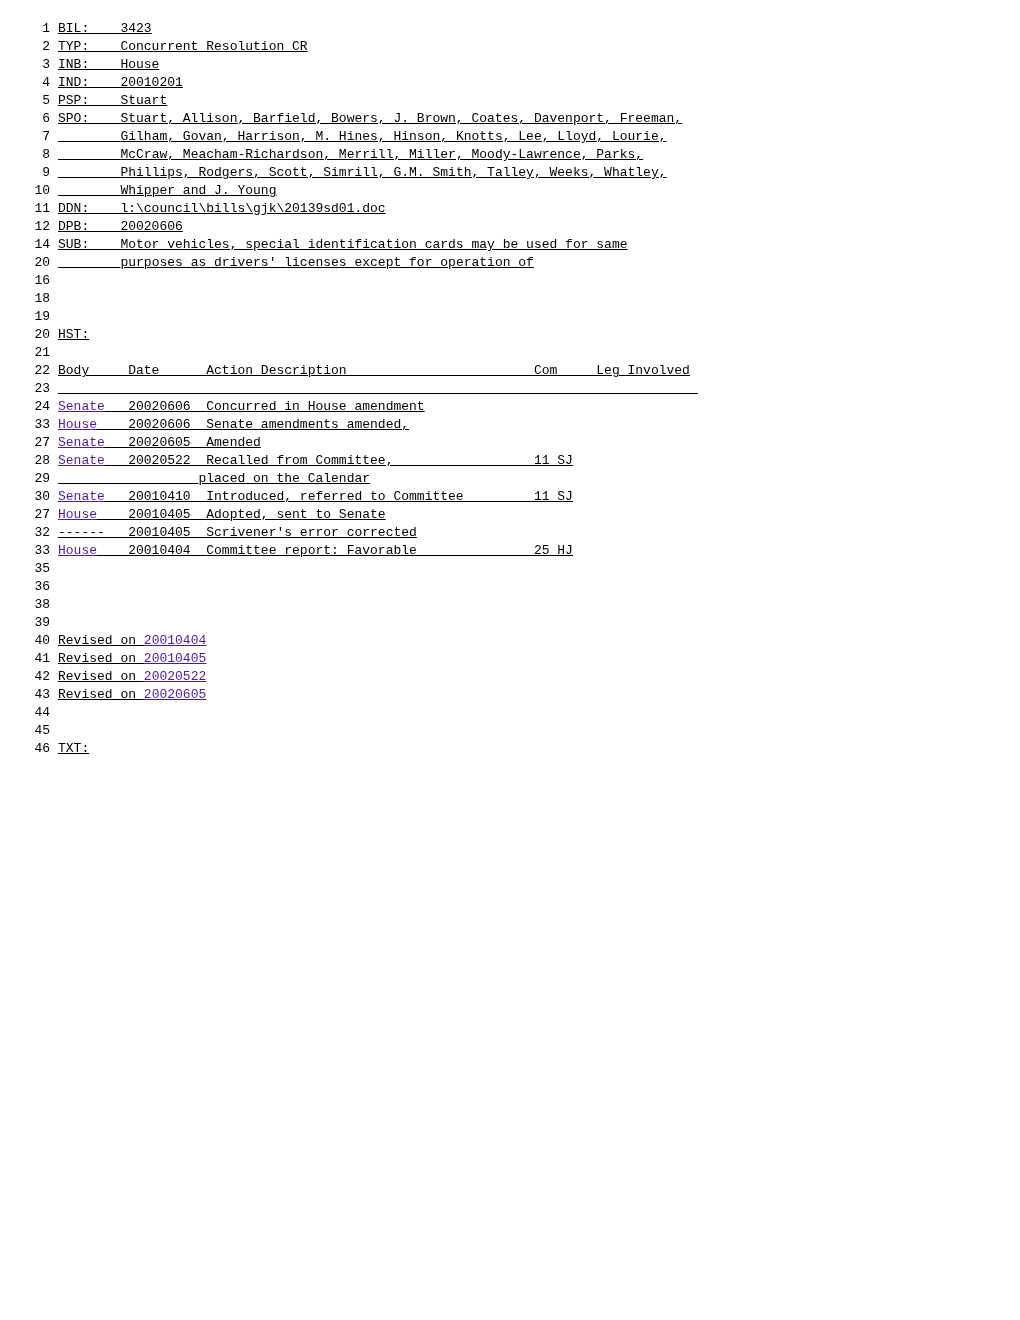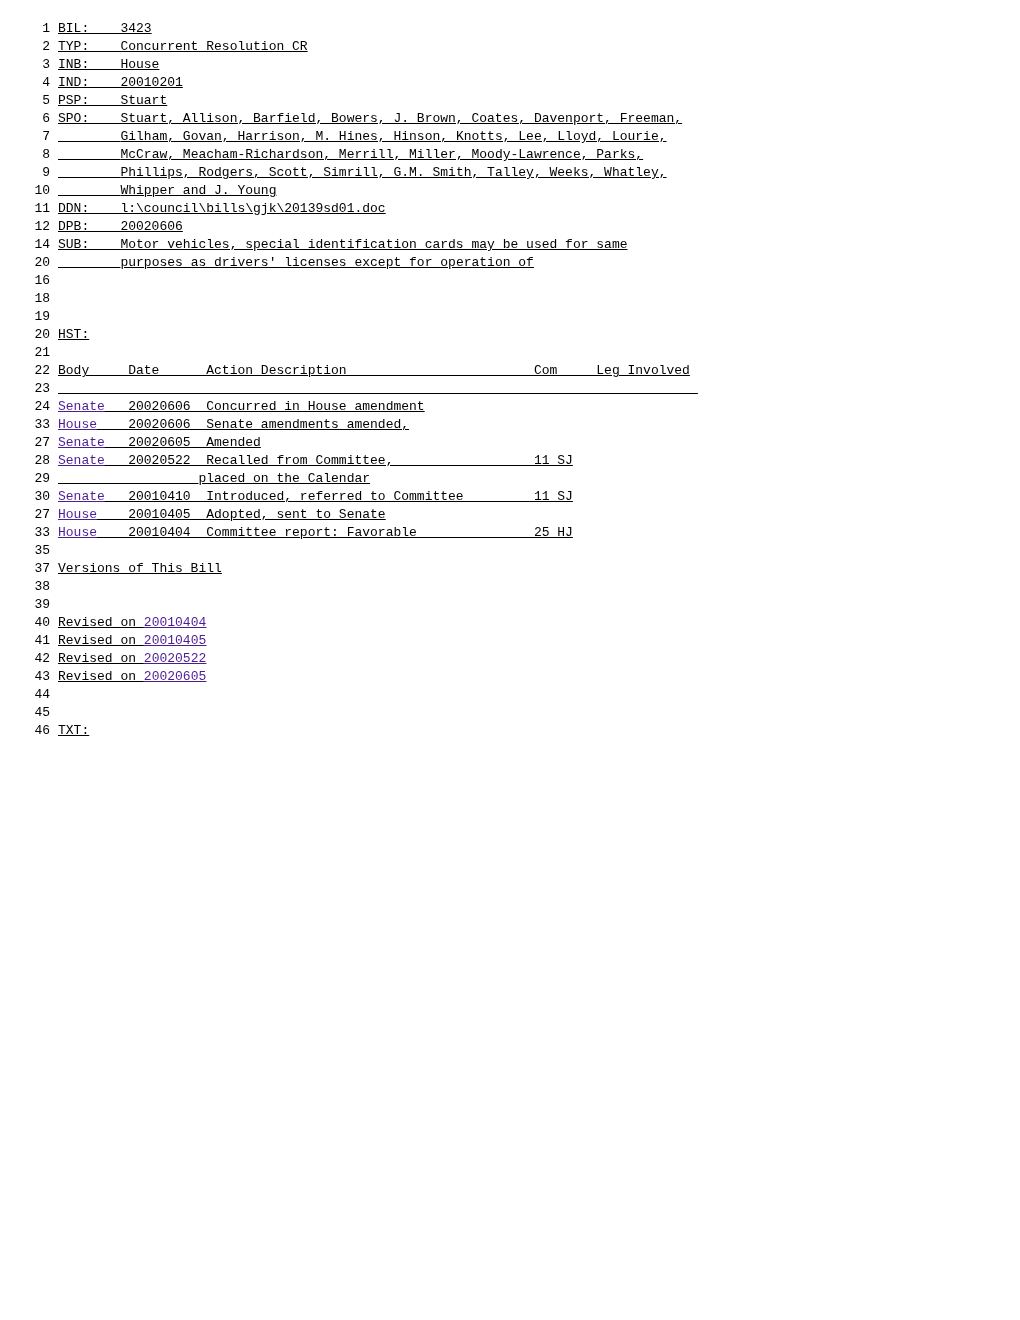--- a/index.html
+++ b/index.html
@@ -148,30 +148,34 @@
     </div>
     <div class="line">
       <span class="line-num">30</span>
       <span class="line-content"><a href="#">Senate</a>   20010410  Introduced, referred to Committee         11 SJ</span>
     </div>
     <div class="line">
       <span class="line-num">27</span>
       <span class="line-content"><a href="#">House</a>    20010405  Adopted, sent to Senate</span>
     </div>
     <div class="line">
+      <span class="line-num">32</span>
+      <span class="line-content">------   20010405  Scrivener's error corrected</span>
+    </div>
+    <div class="line">
       <span class="line-num">33</span>
       <span class="line-content"><a href="#">House</a>    20010404  Committee report: Favorable               25 HJ</span>
     </div>
     <div class="line">
       <span class="line-num">35</span>
       <span class="line-content"></span>
     </div>
     <div class="line">
-      <span class="line-num">37</span>
-      <span class="line-content">Versions of This Bill</span>
+      <span class="line-num">36</span>
+      <span class="line-content"></span>
     </div>
     <div class="line">
       <span class="line-num">38</span>
       <span class="line-content"></span>
     </div>
     <div class="line">
       <span class="line-num">39</span>
       <span class="line-content"></span>
     </div>
     <div class="line">

